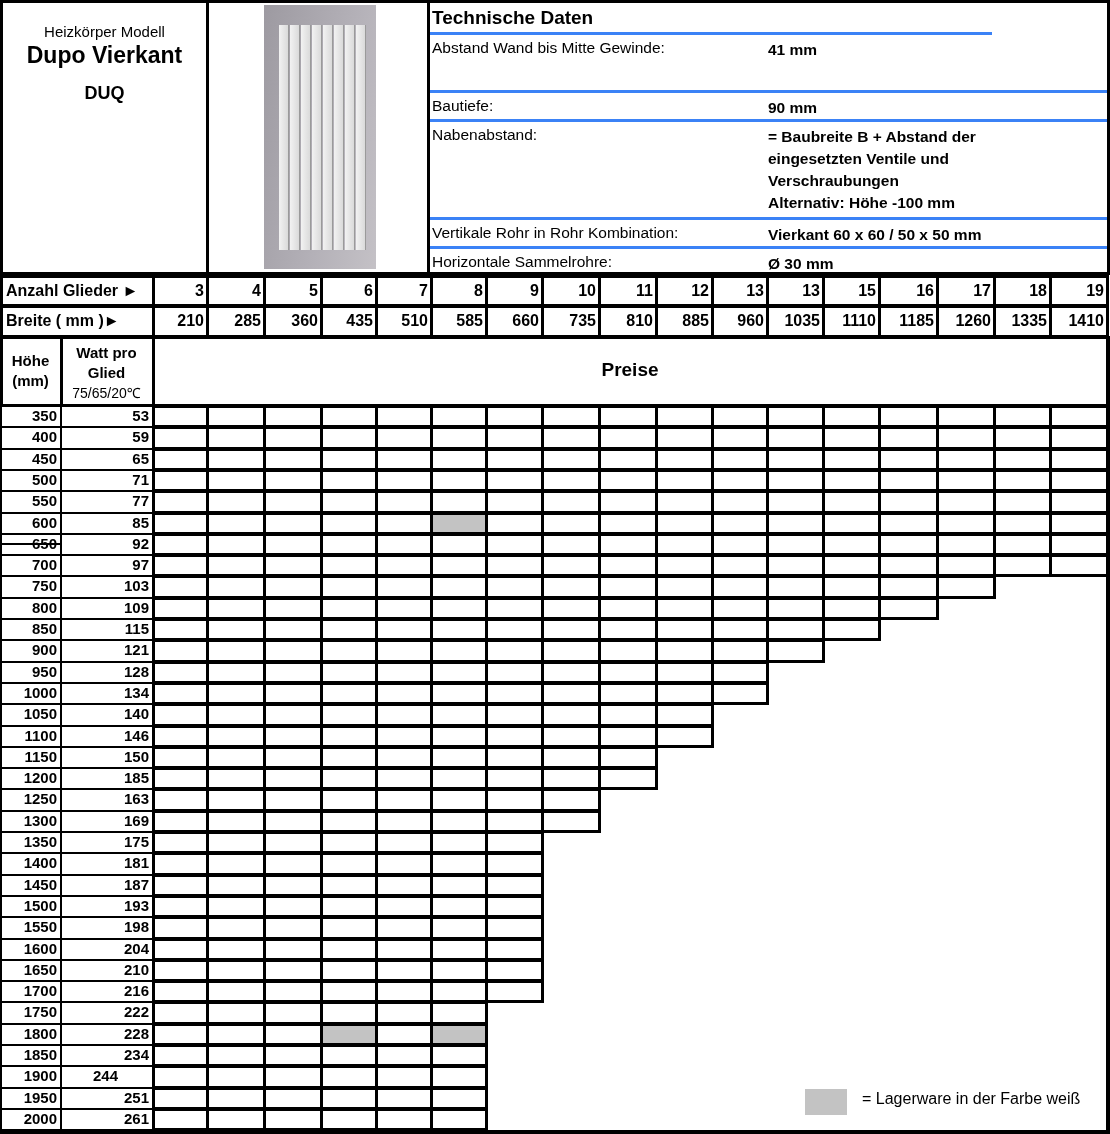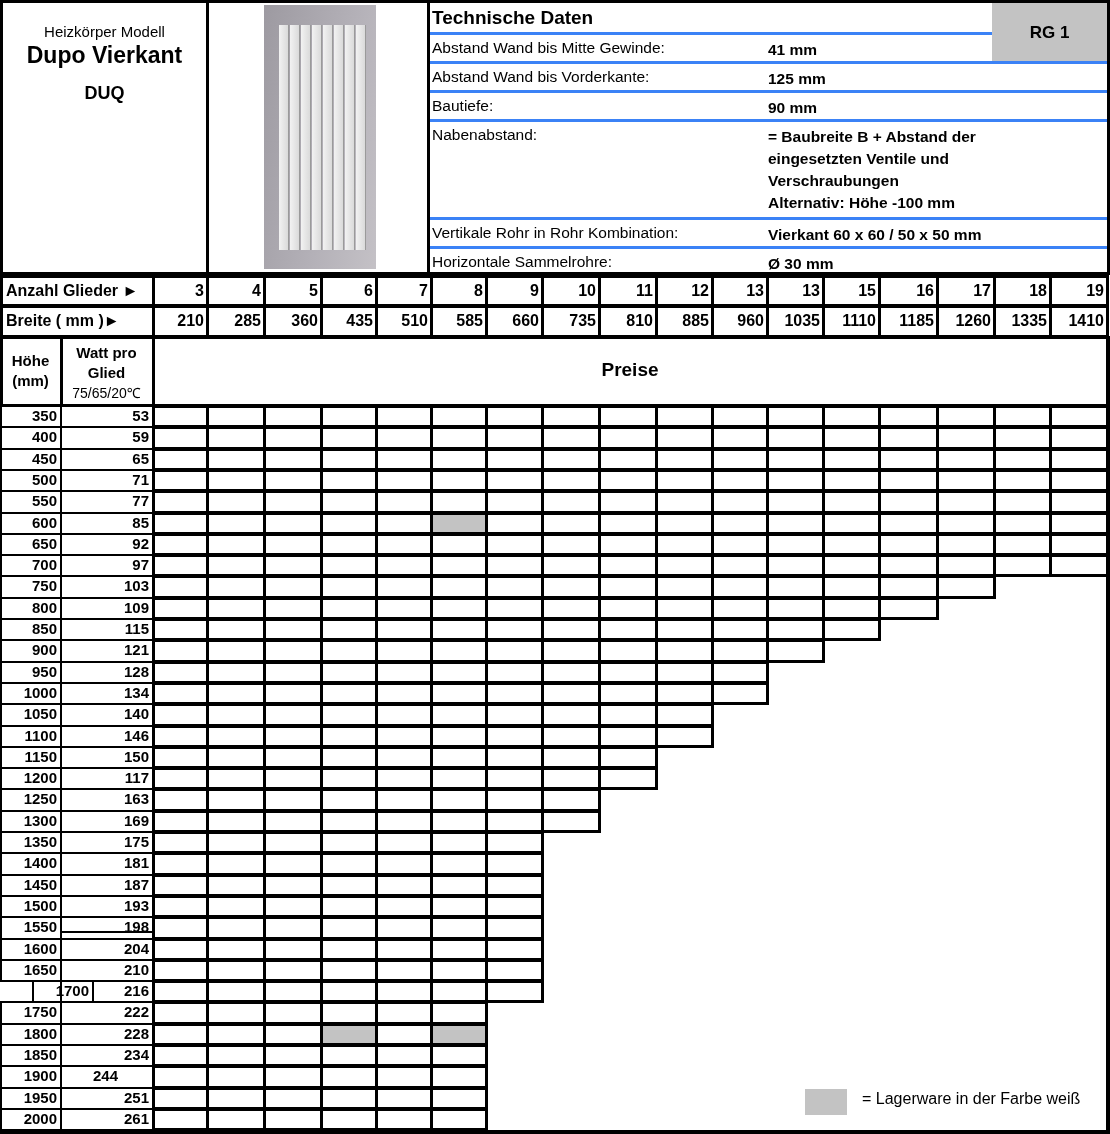--- a/index.html
+++ b/index.html
@@ -48,28 +48,23 @@
       <div class="fin" style="left: 48px;"></div>
       <div class="fin" style="left: 59px;"></div>
       <div class="fin" style="left: 70px;"></div>
       <div class="fin" style="left: 81px;"></div>
       <div class="fin" style="left: 92px;"></div>
     </div>
 </div>
 
 <div class="abs tech" id="tech">
   <div class="tech-title">Technische Daten</div>
-  <div class="rg">RG 1</div>
 <div class="tech-row" style="top: 29px; height: 29px; right: 115px;">
       <div class="lbl">Abstand Wand bis Mitte Gewinde:</div>
       <div class="val">41 mm</div>
-    </div>
-    <div class="tech-row" style="top: 58px; height: 29px;">
-      <div class="lbl">Abstand Wand bis Vorderkante:</div>
-      <div class="val">125 mm</div>
     </div>
     <div class="tech-row" style="top: 87px; height: 29px;">
       <div class="lbl">Bautiefe:</div>
       <div class="val">90 mm</div>
     </div>
     <div class="tech-row" style="top: 116px; height: 98px;">
       <div class="lbl">Nabenabstand:</div>
       <div class="val">= Baubreite B + Abstand der<br>eingesetzten Ventile und<br>Verschraubungen<br>Alternativ: Höhe -100 mm</div>
     </div>
     <div class="tech-row" style="top: 214px; height: 29px;">
@@ -210,21 +205,21 @@
     <div class="grid-cell" style="left: 541px; top: 490px; width: 60px; height: 24px;"></div>
     <div class="grid-cell" style="left: 598px; top: 490px; width: 60px; height: 24px;"></div>
     <div class="grid-cell" style="left: 655px; top: 490px; width: 59px; height: 24px;"></div>
     <div class="grid-cell" style="left: 711px; top: 490px; width: 58px; height: 24px;"></div>
     <div class="grid-cell" style="left: 766px; top: 490px; width: 59px; height: 24px;"></div>
     <div class="grid-cell" style="left: 822px; top: 490px; width: 59px; height: 24px;"></div>
     <div class="grid-cell" style="left: 878px; top: 490px; width: 61px; height: 24px;"></div>
     <div class="grid-cell" style="left: 936px; top: 490px; width: 60px; height: 24px;"></div>
     <div class="grid-cell" style="left: 993px; top: 490px; width: 59px; height: 24px;"></div>
     <div class="grid-cell" style="left: 1049px; top: 490px; width: 60px; height: 24px;"></div>
-    <div class="rowlabel" style="left: 0px; top: 512px; width: 62px; height: 23px;">600</div>
+    <div class="rowlabel" style="left: 0px; top: 512px; width: 62px; height: 33px;">600</div>
     <div class="rowlabel" style="left: 60px; top: 512px; width: 94px; height: 23px;">85</div>
     <div class="grid-cell" style="left: 152px; top: 512px; width: 57px; height: 23px;"></div>
     <div class="grid-cell" style="left: 206px; top: 512px; width: 60px; height: 23px;"></div>
     <div class="grid-cell" style="left: 263px; top: 512px; width: 60px; height: 23px;"></div>
     <div class="grid-cell" style="left: 320px; top: 512px; width: 58px; height: 23px;"></div>
     <div class="grid-cell" style="left: 375px; top: 512px; width: 58px; height: 23px;"></div>
     <div class="grid-cell shade" style="left: 430px; top: 512px; width: 58px; height: 23px;"></div>
     <div class="grid-cell" style="left: 485px; top: 512px; width: 59px; height: 23px;"></div>
     <div class="grid-cell" style="left: 541px; top: 512px; width: 60px; height: 23px;"></div>
     <div class="grid-cell" style="left: 598px; top: 512px; width: 60px; height: 23px;"></div>
@@ -391,21 +386,21 @@
     <div class="grid-cell" style="left: 152px; top: 746px; width: 57px; height: 23px;"></div>
     <div class="grid-cell" style="left: 206px; top: 746px; width: 60px; height: 23px;"></div>
     <div class="grid-cell" style="left: 263px; top: 746px; width: 60px; height: 23px;"></div>
     <div class="grid-cell" style="left: 320px; top: 746px; width: 58px; height: 23px;"></div>
     <div class="grid-cell" style="left: 375px; top: 746px; width: 58px; height: 23px;"></div>
     <div class="grid-cell" style="left: 430px; top: 746px; width: 58px; height: 23px;"></div>
     <div class="grid-cell" style="left: 485px; top: 746px; width: 59px; height: 23px;"></div>
     <div class="grid-cell" style="left: 541px; top: 746px; width: 60px; height: 23px;"></div>
     <div class="grid-cell" style="left: 598px; top: 746px; width: 60px; height: 23px;"></div>
     <div class="rowlabel" style="left: 0px; top: 767px; width: 62px; height: 23px;">1200</div>
-    <div class="rowlabel" style="left: 60px; top: 767px; width: 94px; height: 23px;">117</div>
+    <div class="rowlabel" style="left: 60px; top: 767px; width: 94px; height: 23px;">185</div>
     <div class="grid-cell" style="left: 152px; top: 767px; width: 57px; height: 23px;"></div>
     <div class="grid-cell" style="left: 206px; top: 767px; width: 60px; height: 23px;"></div>
     <div class="grid-cell" style="left: 263px; top: 767px; width: 60px; height: 23px;"></div>
     <div class="grid-cell" style="left: 320px; top: 767px; width: 58px; height: 23px;"></div>
     <div class="grid-cell" style="left: 375px; top: 767px; width: 58px; height: 23px;"></div>
     <div class="grid-cell" style="left: 430px; top: 767px; width: 58px; height: 23px;"></div>
     <div class="grid-cell" style="left: 485px; top: 767px; width: 59px; height: 23px;"></div>
     <div class="grid-cell" style="left: 541px; top: 767px; width: 60px; height: 23px;"></div>
     <div class="grid-cell" style="left: 598px; top: 767px; width: 60px; height: 23px;"></div>
     <div class="rowlabel" style="left: 0px; top: 788px; width: 62px; height: 24px;">1250</div>
@@ -449,21 +444,21 @@
     <div class="rowlabel" style="left: 0px; top: 874px; width: 62px; height: 23px;">1450</div>
     <div class="rowlabel" style="left: 60px; top: 874px; width: 94px; height: 23px;">187</div>
     <div class="grid-cell" style="left: 152px; top: 874px; width: 57px; height: 23px;"></div>
     <div class="grid-cell" style="left: 206px; top: 874px; width: 60px; height: 23px;"></div>
     <div class="grid-cell" style="left: 263px; top: 874px; width: 60px; height: 23px;"></div>
     <div class="grid-cell" style="left: 320px; top: 874px; width: 58px; height: 23px;"></div>
     <div class="grid-cell" style="left: 375px; top: 874px; width: 58px; height: 23px;"></div>
     <div class="grid-cell" style="left: 430px; top: 874px; width: 58px; height: 23px;"></div>
     <div class="grid-cell" style="left: 485px; top: 874px; width: 59px; height: 23px;"></div>
     <div class="rowlabel" style="left: 0px; top: 895px; width: 62px; height: 23px;">1500</div>
-    <div class="rowlabel" style="left: 60px; top: 895px; width: 94px; height: 38px;">193</div>
+    <div class="rowlabel" style="left: 60px; top: 895px; width: 94px; height: 23px;">193</div>
     <div class="grid-cell" style="left: 152px; top: 895px; width: 57px; height: 23px;"></div>
     <div class="grid-cell" style="left: 206px; top: 895px; width: 60px; height: 23px;"></div>
     <div class="grid-cell" style="left: 263px; top: 895px; width: 60px; height: 23px;"></div>
     <div class="grid-cell" style="left: 320px; top: 895px; width: 58px; height: 23px;"></div>
     <div class="grid-cell" style="left: 375px; top: 895px; width: 58px; height: 23px;"></div>
     <div class="grid-cell" style="left: 430px; top: 895px; width: 58px; height: 23px;"></div>
     <div class="grid-cell" style="left: 485px; top: 895px; width: 59px; height: 23px;"></div>
     <div class="rowlabel" style="left: 0px; top: 916px; width: 62px; height: 24px;">1550</div>
     <div class="rowlabel" style="left: 60px; top: 916px; width: 94px; height: 24px;">198</div>
     <div class="grid-cell" style="left: 152px; top: 916px; width: 57px; height: 24px;"></div>
@@ -484,21 +479,21 @@
     <div class="grid-cell" style="left: 485px; top: 938px; width: 59px; height: 23px;"></div>
     <div class="rowlabel" style="left: 0px; top: 959px; width: 62px; height: 23px;">1650</div>
     <div class="rowlabel" style="left: 60px; top: 959px; width: 94px; height: 23px;">210</div>
     <div class="grid-cell" style="left: 152px; top: 959px; width: 57px; height: 23px;"></div>
     <div class="grid-cell" style="left: 206px; top: 959px; width: 60px; height: 23px;"></div>
     <div class="grid-cell" style="left: 263px; top: 959px; width: 60px; height: 23px;"></div>
     <div class="grid-cell" style="left: 320px; top: 959px; width: 58px; height: 23px;"></div>
     <div class="grid-cell" style="left: 375px; top: 959px; width: 58px; height: 23px;"></div>
     <div class="grid-cell" style="left: 430px; top: 959px; width: 58px; height: 23px;"></div>
     <div class="grid-cell" style="left: 485px; top: 959px; width: 59px; height: 23px;"></div>
-    <div class="rowlabel" style="left: 0px; top: 980px; width: 62px; height: 23px; margin-left: 32px;">1700</div>
+    <div class="rowlabel" style="left: 0px; top: 980px; width: 62px; height: 23px;">1700</div>
     <div class="rowlabel" style="left: 60px; top: 980px; width: 94px; height: 23px;">216</div>
     <div class="grid-cell" style="left: 152px; top: 980px; width: 57px; height: 23px;"></div>
     <div class="grid-cell" style="left: 206px; top: 980px; width: 60px; height: 23px;"></div>
     <div class="grid-cell" style="left: 263px; top: 980px; width: 60px; height: 23px;"></div>
     <div class="grid-cell" style="left: 320px; top: 980px; width: 58px; height: 23px;"></div>
     <div class="grid-cell" style="left: 375px; top: 980px; width: 58px; height: 23px;"></div>
     <div class="grid-cell" style="left: 430px; top: 980px; width: 58px; height: 23px;"></div>
     <div class="grid-cell" style="left: 485px; top: 980px; width: 59px; height: 23px;"></div>
     <div class="rowlabel" style="left: 0px; top: 1001px; width: 62px; height: 24px;">1750</div>
     <div class="rowlabel" style="left: 60px; top: 1001px; width: 94px; height: 24px;">222</div>

